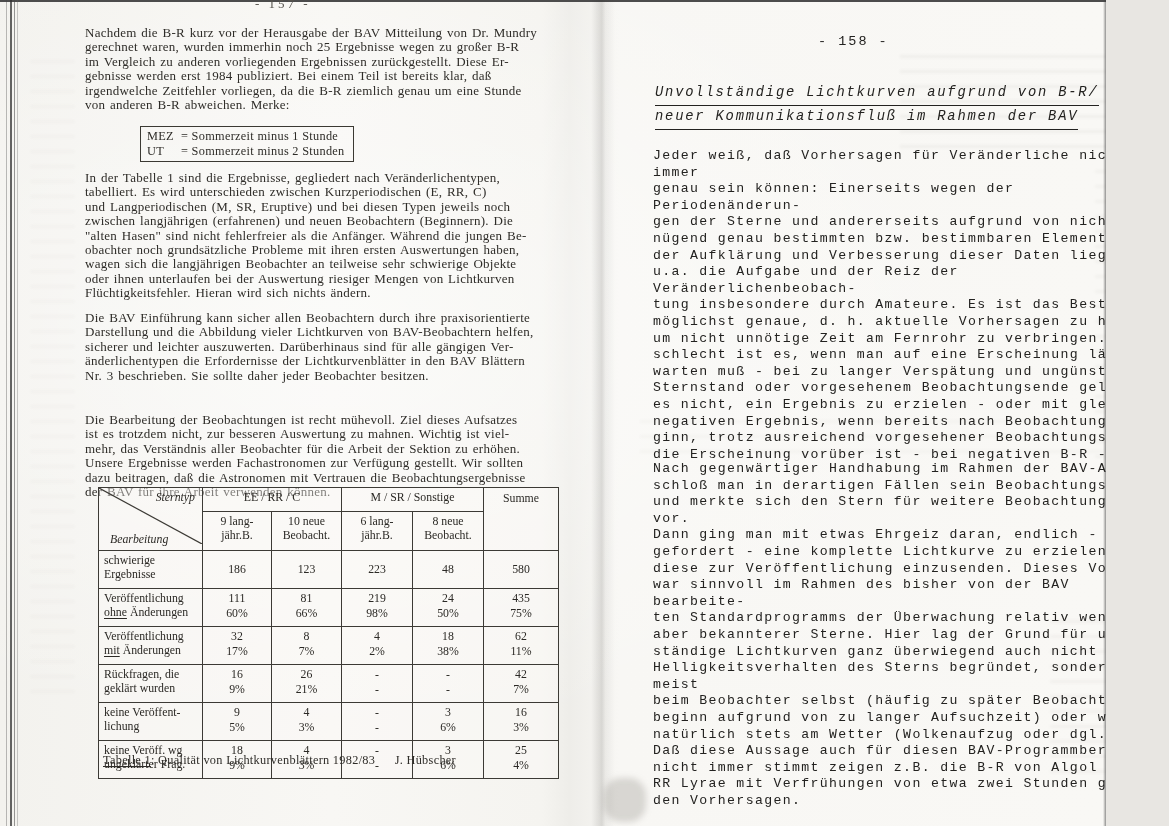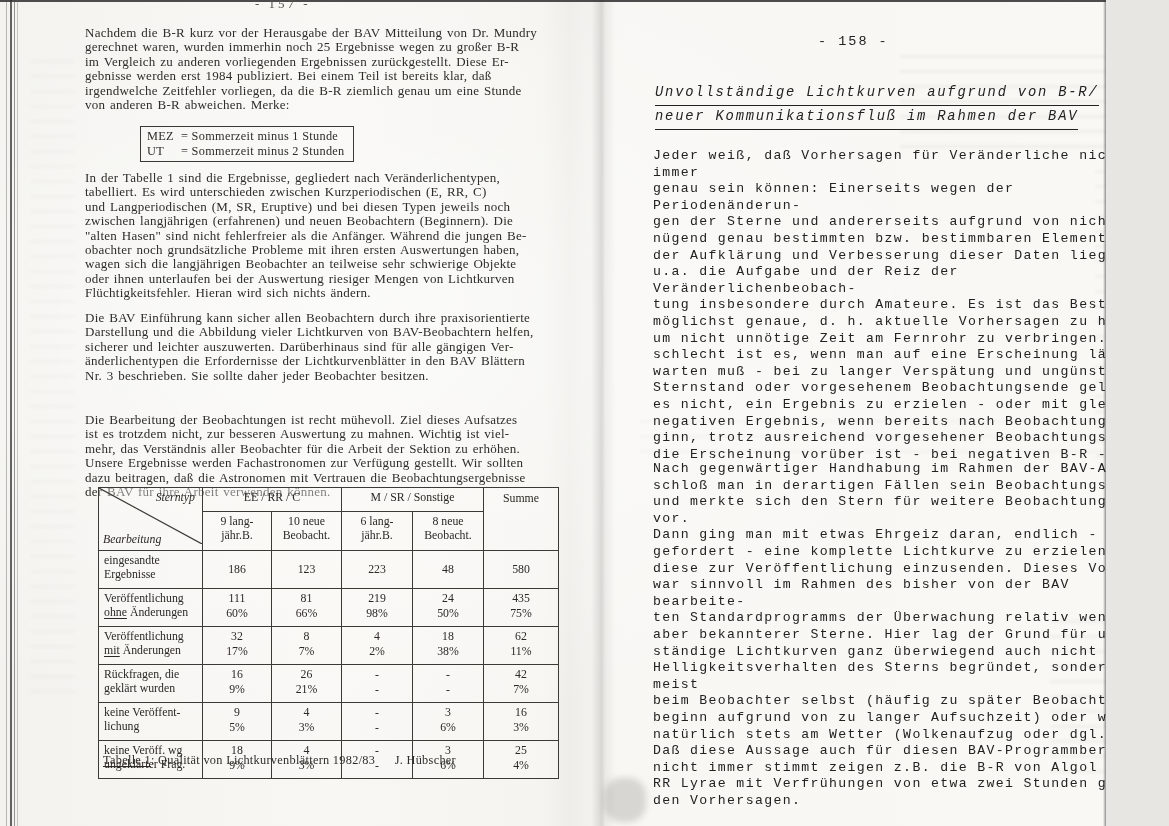--- a/index.html
+++ b/index.html
@@ -31,21 +31,21 @@
     padding:2px 8px 3px 6px;font-size:12.3px;line-height:14.5px;letter-spacing:0.3px;}
   .merke-line{display:flex;}
   .merke-label{width:34px;}
   
   .tbl{position:absolute;left:98px;top:487px;border-collapse:collapse;table-layout:fixed;
     font-size:11.8px;color:#2b2925;background:rgba(252,251,248,0.4);}
   .tbl td{border:1px solid #3c3a35;padding:0;vertical-align:top;overflow:hidden;}
   .corner{position:relative;width:103px;height:56px;font-style:italic;}
   .corner svg{position:absolute;left:0;top:0;}
   .corner .ct{position:absolute;right:7px;top:2px;}
-  .corner .cb{position:absolute;left:4px;bottom:3px;}
+  .corner .cb{position:absolute;left:11px;bottom:3px;}
   .gh{text-align:center;height:21px;padding-top:2px !important;}
   .sh{text-align:center;height:35px;white-space:pre-line;line-height:13.5px;padding-top:3px !important;}
   .summe{width:74px;text-align:center;padding-top:3px !important;}
   .lab{height:34px;padding:3px 0 0 5px !important;line-height:13.8px;}
   .dc{text-align:center;height:34px;padding-top:2px !important;line-height:14.5px;}
   .dc.single{vertical-align:middle;padding-top:0 !important;}
   .c1{width:68px;}.c2{width:69px;}.c3{width:70px;}.c4{width:70px;}
   .u{text-decoration:underline;text-underline-offset:2px;}
   .tbl-caption{position:absolute;left:103px;top:753px;font-size:12.3px;letter-spacing:0.3px;}
   .tbl-caption .author{margin-left:16px;}
@@ -137,21 +137,21 @@
       <td class="sh c2">10 neue
 Beobacht.</td>
       <td class="sh c3">6 lang-
 jähr.B.</td>
       <td class="sh c4">8 neue
 Beobacht.</td>
     </tr>
 
     <tr>
       <td class="lab">
-        <div>eingesandte</div>
+        <div>schwierige</div>
         <div>Ergebnisse</div>
       </td>
       <td class="dc single">
             <div>186</div>
           </td>
       <td class="dc single">
             <div>123</div>
           </td>
       <td class="dc single">
             <div>223</div>

